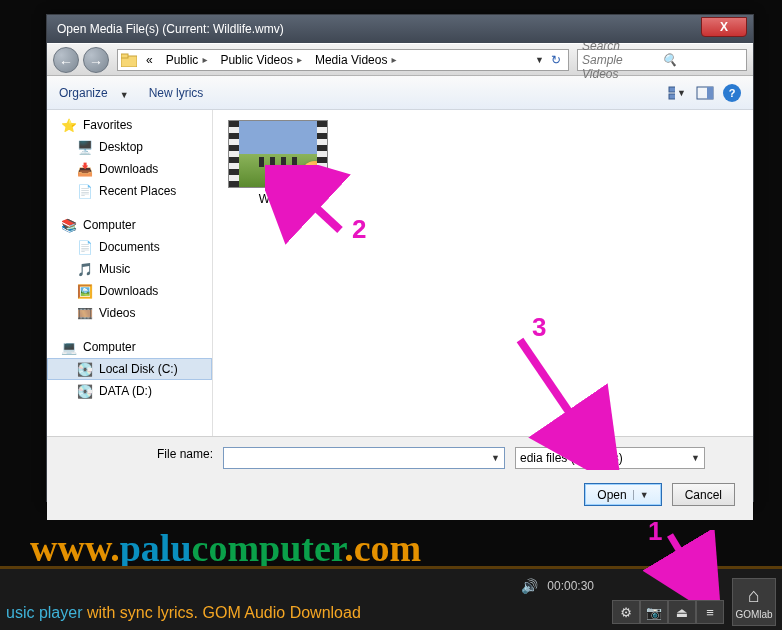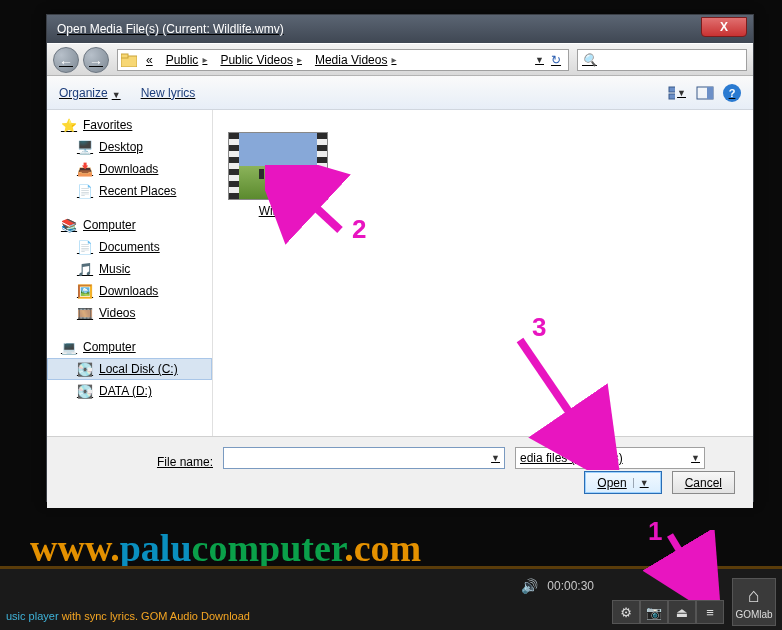--- a/index.html
+++ b/index.html
@@ -13,21 +13,20 @@
     overflow: hidden;
   }
   
   .dialog {
     position: absolute;
     left: 46px; top: 14px;
     width: 708px; height: 488px;
     background: #fff;
     border: 1px solid #3b3f46;
     box-shadow: 0 0 10px rgba(0,0,0,0.6);
-    text-decoration: underline;
   }
   .titlebar {
     height: 28px;
     background: linear-gradient(#5b6573,#3f4753);
     display: flex; align-items: center;
     color: #fff;
     padding-left: 10px;
     position: relative;
   }
   .titlebar-title { font-size: 12px; }
@@ -84,21 +83,21 @@
   .search-box span { flex:1; font-style: italic; }
   
   .toolbar {
     height: 34px;
     background: linear-gradient(#fafafa,#e7eef7);
     border-bottom: 1px solid #d0d6de;
     display: flex; align-items: center;
     padding: 0 12px;
     gap: 20px;
   }
-  .tool-link { color: #1e3e7b; cursor: pointer; display:flex; align-items:flex-end; gap:4px; }
+  .tool-link { color: #1e3e7b; cursor: pointer; display:flex; align-items:flex-end; gap:12px; }
   .tool-right { margin-left: auto; display:flex; gap:8px; align-items:center; }
   .tool-icon { width: 20px; height: 20px; display:flex; align-items:center; justify-content:center; color:#3a5a8a; border: 1px solid transparent; cursor:pointer; }
   .help-icon { width:18px; height:18px; border-radius:50%; background:#2a7ad1; color:#fff; display:flex; align-items:center; justify-content:center; font-size:11px; font-weight:bold; cursor:pointer;}
   
   .dialog-body {
     display: flex;
     height: 326px;
   }
   .sidebar {
     width: 166px;
@@ -124,21 +123,20 @@
   .content {
     flex: 1;
     background: #fff;
     padding: 10px;
     display: flex; align-items: flex-start;
   }
   .file-item {
     width: 110px;
     text-align: center;
     cursor: pointer;
-    margin-top: 12px;
   }
   .thumb {
     width: 100px; height: 68px;
     border: 1px solid #888;
     background: linear-gradient(180deg, #87a8d8 0%, #87a8d8 50%, #8bb35a 50%, #5b8a2e 100%);
     position: relative;
     margin: 0 auto;
   }
   .thumb::before, .thumb::after {
     content: "";
@@ -159,21 +157,21 @@
     display: flex; gap: 6px;
   }
   .thumb .birds span { width:5px; height:10px; background:#2c2c2c; display:block;}
   .file-label { margin-top: 4px; }
   
   .footer {
     background: #f0f0f0;
     border-top: 1px solid #d0d0d0;
     padding: 10px 16px 14px;
   }
-  .fn-row { display: flex; align-items: flex-end; gap: 10px; margin-bottom: 2px; }
+  .fn-row { display: flex; align-items: flex-start; gap: 10px; margin-bottom: 14px; }
   .fn-label { width: 150px; text-align: right; }
   .fn-input {
     width: 282px; height: 22px;
     border: 1px solid #7a9ac0;
     background: #fff;
     padding: 0 4px;
     display: flex; align-items: center; justify-content: space-between;
   }
   .ft-select {
     width: 190px; height: 22px;
@@ -215,21 +213,21 @@
     font-weight: bold;
     letter-spacing: 0;
     color: #f08000;
     font-family: "Comic Sans MS", cursive;
   }
   .watermark .w1 { color: #e49100; }
   .watermark .w2 { color: #0a8fbf; }
   .watermark .w3 { color: #0aa04a; }
   .ticker {
     position: absolute; left: 0; bottom: 8px;
-    color: #f5a623; font-size: 11px;
+    color: #f5a623; font-size: 16px;
     padding-left: 6px;
   }
   .ticker .blue { color: #3fb3d9; }
   .time-display {
     position: absolute; right: 188px; bottom: 36px;
     color: #c8c8c8; font-size: 12px;
     display:flex; align-items:center; gap:8px;
   }
   .vol-icon { color:#ddd; font-size:14px; }
   .player-controls {
@@ -303,20 +301,21 @@
         </div>
       <div class="bc-seg">
           <span>Media Videos</span>
           <span class="bc-arrow">▸</span>
         </div>
       <div style="flex:1"></div>
       <span class="ddarrow">▼</span>
       <div class="bc-refresh">↻</div>
     </div>
     <div class="search-box">
+      <span>Search Sample Videos</span>
       <span>🔍</span>
     </div>
   </div>
 
   <div class="toolbar">
     <div class="tool-link">
       <span>Organize</span>
       <span class="ddarrow">▼</span>
     </div>
     <div class="tool-link">

